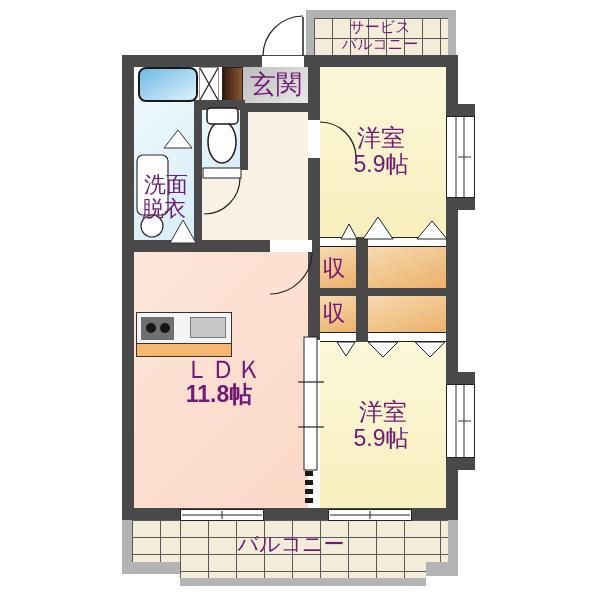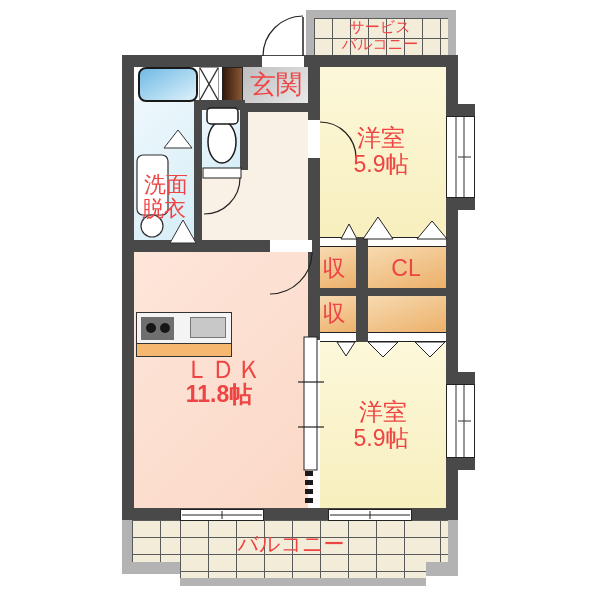--- a/index.html
+++ b/index.html
@@ -4,21 +4,21 @@
 <style>
   html,body{margin:0;padding:0;background:#fff;}
   #plan{position:relative;width:600px;height:600px;background:#ffffff;overflow:hidden;
         font-family:"Liberation Sans","DejaVu Sans",sans-serif;color:#000;}
   
   .floor{position:absolute;z-index:1;}
   .fixture{position:absolute;z-index:2;}
   .wall{position:absolute;z-index:3;background:#494949;}
   .opening{position:absolute;z-index:4;}
   #symbols{position:absolute;left:0;top:0;z-index:5;}
-  .lbl{position:absolute;z-index:6;text-align:center;white-space:nowrap;color:#ef4444;}
+  .lbl{position:absolute;z-index:6;text-align:center;white-space:nowrap;color:#701a75;}
   
   .tile{background-color:#f2ecd9;
         background-image:linear-gradient(#5a5a5a 1px, transparent 1px),
                          linear-gradient(90deg,#5a5a5a 1px, transparent 1px);
         background-size:28px 17px;}
   .tile-sm{background-color:#f2ecd9;
         background-image:linear-gradient(#5a5a5a 1px, transparent 1px),
                          linear-gradient(90deg,#5a5a5a 1px, transparent 1px);
         background-size:18px 20px;}
   .frame{background:#b3b3b3;}
@@ -190,21 +190,20 @@
 
   <div class="lbl" style="left:245px;top:72px;width:62px;font-size:26px;line-height:24px;">玄関</div>
 
   <div class="lbl" style="left:331px;top:124px;width:100px;font-size:24px;line-height:28px;">洋室</div>
   <div class="lbl" style="left:331px;top:151px;width:100px;font-size:23px;line-height:27px;">5.9帖</div>
 
   <div class="lbl" style="left:135px;top:196px;width:58px;font-size:22px;line-height:25px;">脱衣</div>
   <div class="lbl" style="left:137px;top:172px;width:58px;font-size:22px;line-height:25px;">洗面</div>
 
   <div class="lbl" style="left:318px;top:255px;width:32px;font-size:23px;line-height:26px;">収</div>
-  <div class="lbl" style="left:376px;top:255px;width:60px;font-size:23px;line-height:26px;">CL</div>
   <div class="lbl" style="left:318px;top:300px;width:32px;font-size:23px;line-height:26px;">収</div>
 
   <div class="lbl" style="left:164px;top:355px;width:120px;font-size:25px;line-height:29px;letter-spacing:1px;">ＬＤＫ</div>
   <div class="lbl" style="left:159px;top:381px;width:120px;font-size:23px;line-height:27px;font-weight:bold;">11.8帖</div>
 
   <div class="lbl" style="left:333px;top:398px;width:100px;font-size:24px;line-height:28px;">洋室</div>
   <div class="lbl" style="left:331px;top:425px;width:100px;font-size:23px;line-height:27px;">5.9帖</div>
 
   <div class="lbl" style="left:221px;top:532px;width:140px;font-size:21px;line-height:24px;">バルコニー</div>
 </div>

